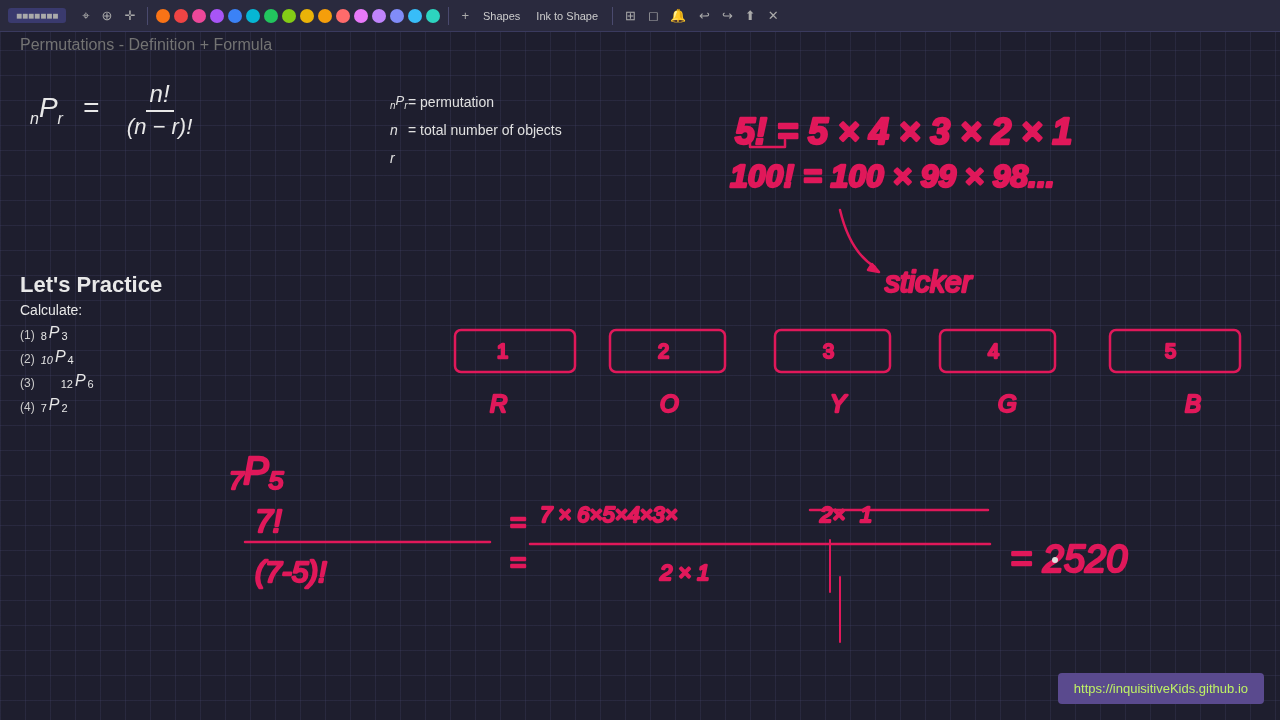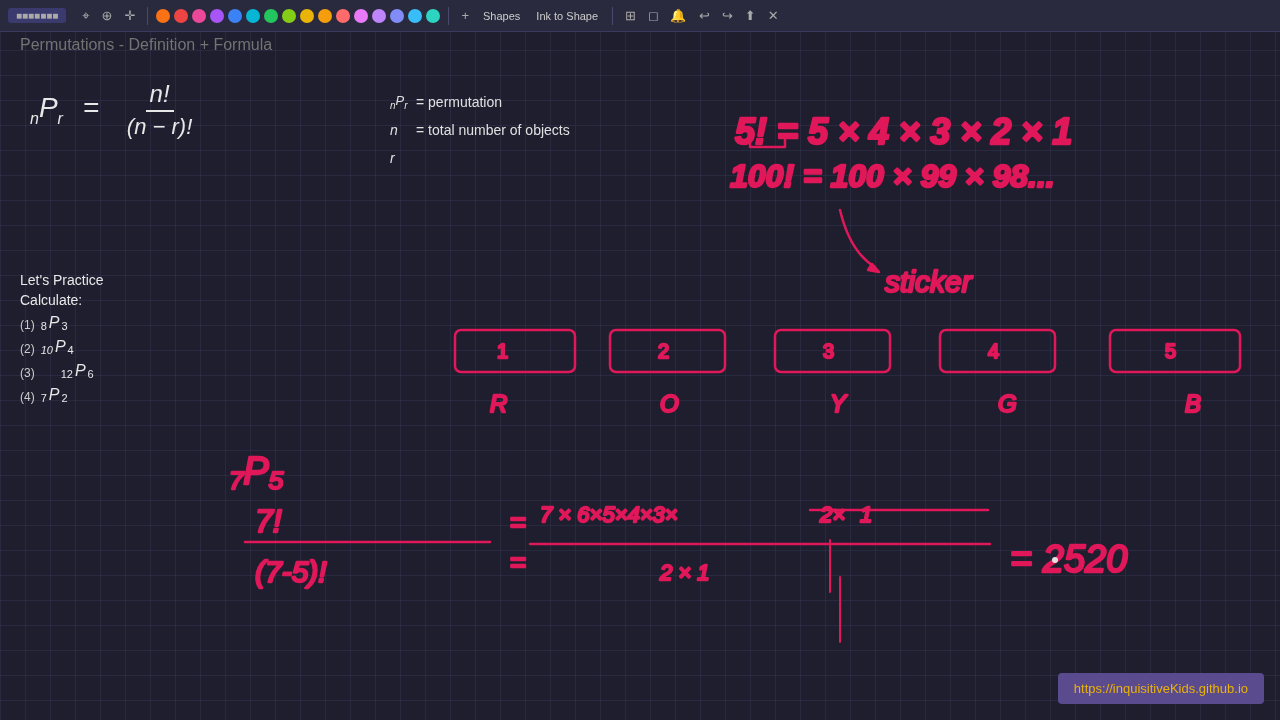--- a/index.html
+++ b/index.html
@@ -114,62 +114,62 @@
     }
 
     
     .legend {
       position: absolute;
       top: 88px; left: 390px;
       color: #e0e0e0;
       font-size: 14px;
       line-height: 2;
     }
-    .legend-row { display: flex; align-items: flex-end; gap: 8px; }
+    .legend-row { display: flex; align-items: flex-end; gap: 0; }
     .legend-var { font-style: italic; min-width: 18px; }
 
     
     .handwriting-svg {
       position: absolute;
       top: 32px; left: 0;
       width: 1280px;
       height: 688px;
       pointer-events: none;
     }
 
     
     .practice {
       position: absolute;
       top: 272px; left: 20px;
       color: #e8e8e8;
     }
     .practice-title {
-      font-size: 14px;
-      font-weight: 400;
+      font-size: 22px;
+      font-weight: 700;
       margin-bottom: 4px;
     }
     .practice-calc {
       font-size: 14px;
       margin-bottom: 0;
     }
     .practice-item {
       font-size: 14px;
       margin: 6px 0;
       display: flex;
       align-items: flex-end;
       gap: 2px;
     }
     .paren { font-size: 12px; color: #ccc; margin-right: 4px; }
 
     
     .website-badge {
       position: absolute;
       bottom: 16px; right: 16px;
       background: #5a4a8e;
-      color: #eab308;
+      color: #bef264;
       font-size: 13px;
       padding: 8px 16px;
       border-radius: 4px;
     }
 
     
     .cursor {
       position: absolute;
       width: 6px; height: 6px;
       background: #e0e0e0;

